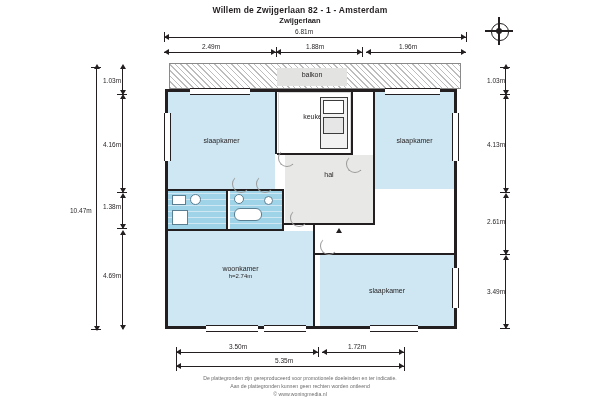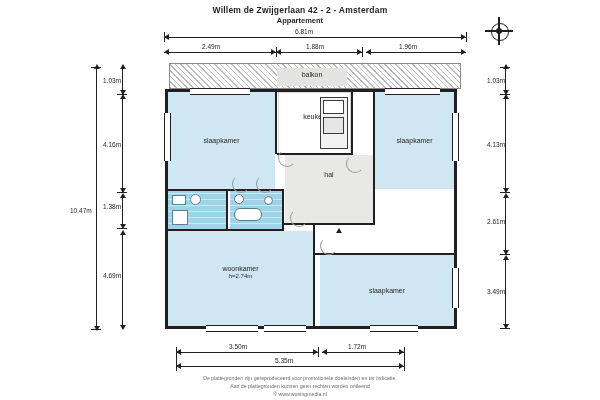--- a/index.html
+++ b/index.html
@@ -97,22 +97,22 @@
     position:absolute; left:0; top:375px; width:600px; text-align:center;
     font-size:5.2px; color:#6d6d6d; line-height:1.5;
   }
   .footer .l { display:block; }
 </style>
 </head>
 <body>
 
 <div id="root">
 
-  <div class="title">Willem de Zwijgerlaan 42 - 2 - Amsterdam</div>
-  <div class="subtitle">Appartement</div>
+  <div class="title">Willem de Zwijgerlaan 82 - 1 - Amsterdam</div>
+  <div class="subtitle">Zwijgerlaan</div>
 
   <div class="compass">
     <div class="needle"></div>
     <div class="cross"></div>
     <div class="ring"></div>
     <div class="dot"></div>
   </div>
 
   <div class="hline" style="left:164px; top:37px; width:302px;"></div>
   <div class="ar ar-l" style="left:164px; top:34px;"></div>

